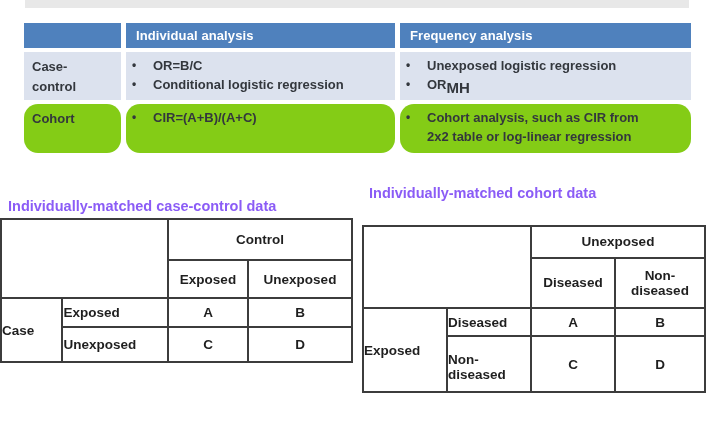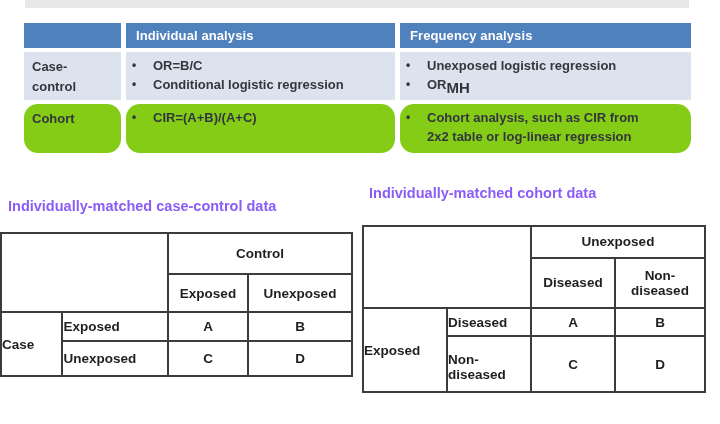--- a/index.html
+++ b/index.html
@@ -61,21 +61,21 @@
   table.grid{
     border-collapse:collapse;position:absolute;
     font-size:13.5px;font-weight:bold;color:#1f1f1f;
   }
   table.grid td{
     border:2px solid #3c3c3c;
     padding:0;
     vertical-align:middle;
     background:#ffffff;
   }
-  .cc{left:0;top:232px;}
+  .cc{left:0;top:218px;}
   .co{left:362px;top:225px;}
   td.center{text-align:center;}
   td.lab{padding-left:7px;}
   td.top{vertical-align:top;padding-top:4px;}
   td.lab.top{padding-top:5px;}
 </style>
 </head>
 <body>
 
 <div class="page">

